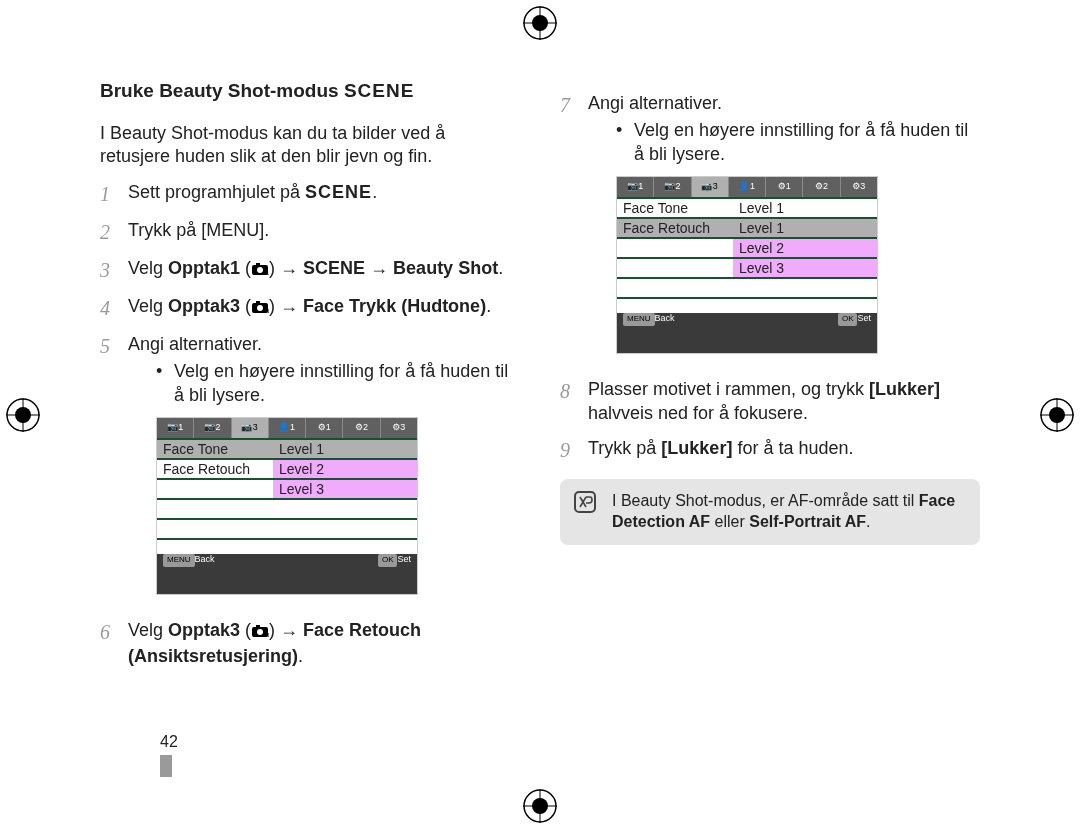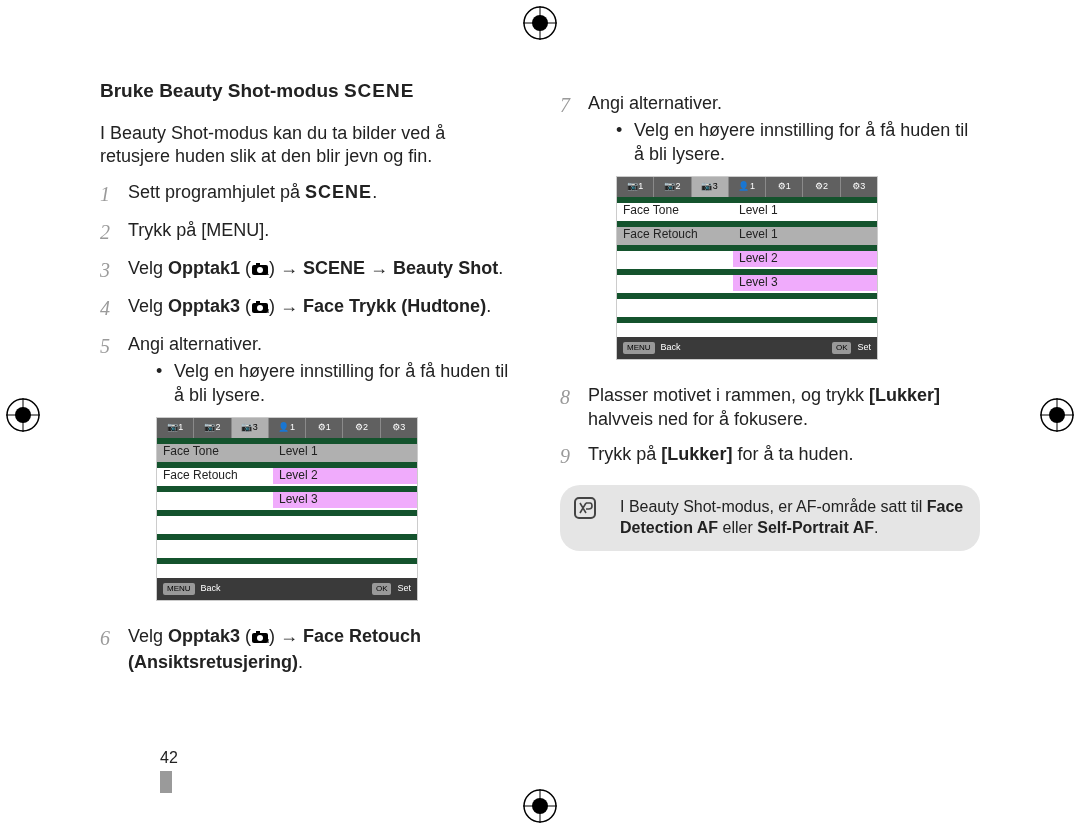--- a/index.html
+++ b/index.html
@@ -24,33 +24,33 @@
   ol.steps .bullet::before{content:"•";min-width:10px}
   .menu-key{font-weight:normal}
   .scene-word{font-family:Arial,Helvetica,sans-serif;font-weight:bold;letter-spacing:1px}
   .cam-icon{display:inline-block;vertical-align:-2px}
   .cam-icon svg{display:inline-block}
   .lcd{width:260px;background:#fff;border:1px solid #ccc;margin:6px 0 12px 28px}
   .lcd .tabrow{display:flex;height:20px;background:#606060}
   .lcd .tab{flex:1;display:flex;align-items:center;justify-content:center;color:#fff;font-size:9px;border-right:1px solid #8a8a8a}
   .lcd .tab:last-child{border-right:none}
   .lcd .tab.active{background:#b0b0b0;color:#000}
-  .lcd .row{display:flex;height:18px;border-top:6px solid #14532d;font-size:12px;align-items:flex-start}
+  .lcd .row{display:flex;height:18px;border-top:2px solid #14532d;font-size:14px;align-items:flex-start}
   .lcd .row .label{width:110px;padding-left:6px}
   .lcd .row .val{flex:1;padding-left:6px}
   .lcd .row.sel{background:#b0b0b0}
   .lcd .row.hi .val{background:#f0abfc}
   .lcd .row.spacer{height:14px}
-  .lcd .bar{display:flex;height:22px;background:#3a3a3a;color:#fff;font-size:9px;align-items:center;padding:0 6px;gap:6px}
+  .lcd .bar{display:flex;height:40px;background:#3a3a3a;color:#fff;font-size:9px;align-items:flex-start;padding:0 6px;}
   .lcd .bar .k{background:#999;color:#000;padding:1px 4px;border-radius:2px;font-size:8px}
   .lcd .bar .spacer{flex:1}
-  .note-box{background:#e5e5e5;border-radius:20px;padding:12px 14px;display:flex;gap:24px;align-items:flex-start;margin-top:16px}
+  .note-box{background:#e5e5e5;border-radius:8px;padding:12px 14px;display:flex;gap:16px;align-items:flex-start;margin-top:16px}
   .note-box .note-icon{width:22px;height:22px;flex:none}
   .note-box .note-text{font-size:16px;line-height:1.3}
-  .page-num{position:absolute;left:160px;bottom:36px;font-size:16px}
+  .page-num{position:absolute;left:160px;bottom:52px;font-size:16px}
   .page-num .tab{display:block;width:12px;height:22px;background:#9a9a9a;margin-top:4px}
 </style>
 </head>
 <body>
 
 <div class="page">
 
   <div class="crop top">
       <svg width="34" height="34" viewBox="0 0 34 34">
         <circle cx="17" cy="17" r="16" fill="none" stroke="#000" stroke-width="1.5"></circle>

